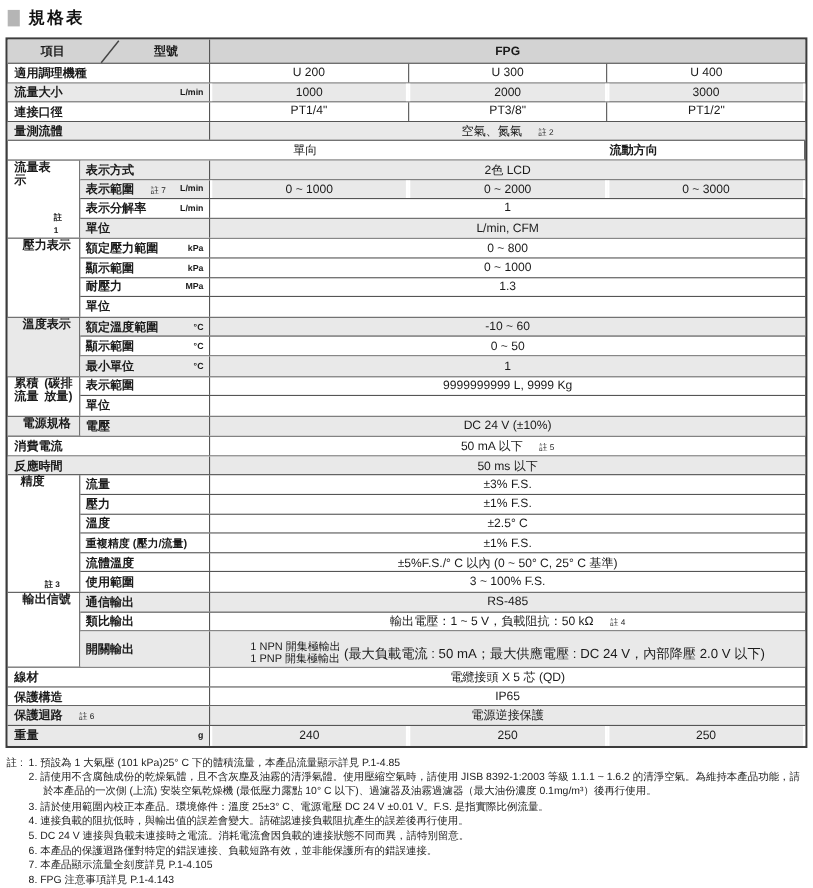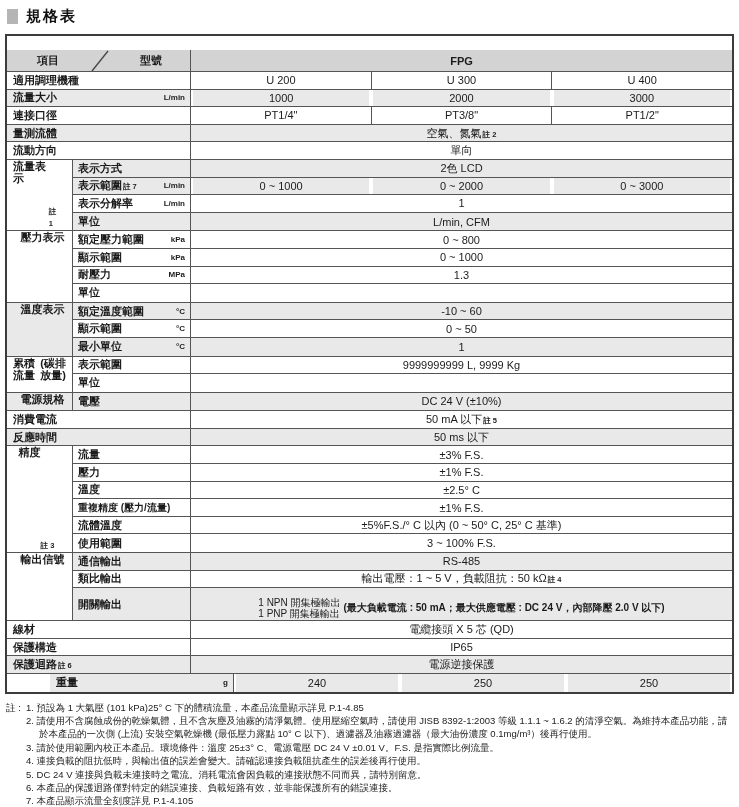--- a/index.html
+++ b/index.html
@@ -7,54 +7,54 @@
   body { padding: 7px 0 0 0; }
 
   
   .title-bar { display:flex; align-items:center; margin:0 0 9px 7px; height:18px; }
   .tsq { width:11px; height:15px; background:#b5b5b5; display:inline-block; margin-right:8px; }
   .ptitle { font-size:15px; font-weight:bold; letter-spacing:2px; color:#111; }
 
   
   .spec { margin-left:5px; width:729px; border:2px solid #3c3c3c; background:#fff; font-size:11px; }
 
-  .hrow { display:flex; height:22px; background:#d3d3d3; font-weight:bold; border-bottom:1px solid #555;margin-top:14px; }
+  .hrow { display:flex; height:22px; background:#d3d3d3; font-weight:bold; border-bottom:1px solid #555; }
   .hlab { width:184px; position:relative; border-right:1px solid #555; display:flex; align-items:center; justify-content:space-between; padding:0 28px 0 30px; }
   .hlab svg { position:absolute; left:0; top:0; }
   .hval { flex:1; display:flex; align-items:center; justify-content:center; }
 
   .row { display:flex; height:17.6px; border-bottom:1px solid #555; align-items:stretch; }
   .grow { display:flex; border-bottom:1px solid #555; align-items:stretch; }
   .srow { display:flex; height:17.6px; border-bottom:1px solid #555; align-items:stretch; }
   .srow.tall { height:32px; }
   .gbody { flex:1; display:flex; flex-direction:column; }
   .gbody .srow:last-child { border-bottom:none; }
-  .last { border-bottom:none;padding-left:43px; }
+  .last { border-bottom:none; }
 
   .cell { display:flex; align-items:center; }
   .lab  { width:184px; border-right:1px solid #555; font-weight:bold; padding:0 4px 0 6px; }
   .glab { width:66px; border-right:1px solid #555; font-weight:bold; padding-left:6px; justify-content:center; align-items:flex-start; line-height:12px; }
   .slab { width:118px; border-right:1px solid #555; font-weight:bold; padding:0 4px 0 5px; }
   .unit { margin-left:auto; font-size:8px; font-weight:bold; padding-right:1px; }
-  .nt   { font-size:7.5px; font-weight:bold; margin-left:1px; position:relative; top:1.5px; white-space:nowrap; }
+  .nt   { font-size:7.5px; font-weight:normal; margin-left:15px; position:relative; top:1.5px; white-space:nowrap; }
   .gnt  { font-size:7.5px; font-weight:bold; align-self:flex-end; padding-right:12px; }
 
   .vals { flex:1; display:flex; }
   .v { flex:1; display:flex; align-items:center; justify-content:center; text-align:center; }
   .vals .v + .v { border-left:1px solid #555; }
   .vspan { flex:1; display:flex; align-items:center; justify-content:center; text-align:center; }
 
   .gray { background:#e9e9e9; }
   .boxed .lab { background:#e9e9e9;gap:27px; }
   .boxed .vals .v { background:#e9e9e9; border-left:2px solid #fff; border-right:2px solid #fff; }
   .boxed .vals .v + .v { border-left:2px solid #fff; }
 
   .sw-wrap { flex:1; display:flex; align-items:center; justify-content:center; gap:3px;margin-top:8px; }
   .sw-stack { font-size:10px; line-height:11px; text-align:left; white-space:nowrap; }
-  .sw-detail { font-size:10px; white-space:nowrap;font-weight:bold; }
+  .sw-detail { font-size:12px; white-space:nowrap; }
 
   
   .notes { position:relative; margin:7px 0 0 5px; width:730px; font-size:9.5px; line-height:13.4px; color:#222; }
   .nprefix { position:absolute; left:1px; top:0; font-weight:normal; }
   .notes ul { list-style:none; margin-left:21px; }
   .notes li { padding-left:13px; text-indent:-13px; }
 </style>
 </head>
 <body>
 
@@ -108,22 +108,22 @@
 
   <div class="row gray">
     <div class="cell lab">量測流體</div>
     <div class="cell vspan">
       <span>空氣、氮氣</span>
       <span class="nt">註 2</span>
     </div>
   </div>
 
   <div class="row">
+    <div class="cell vspan">單向</div>
     <div class="cell lab">流動方向</div>
-    <div class="cell vspan">單向</div>
   </div>
 
   <div class="grow">
     <div class="cell glab">
       <span>流量表示</span>
       <span class="gnt">註 1</span>
     </div>
     <div class="gbody">
       <div class="srow gray">
         <div class="cell slab">表示方式</div>

